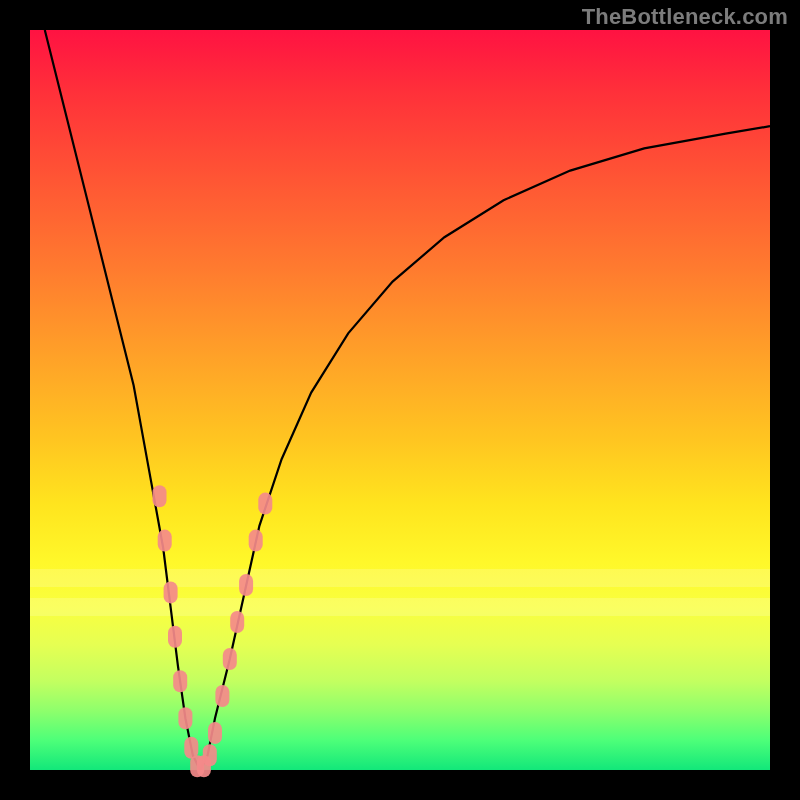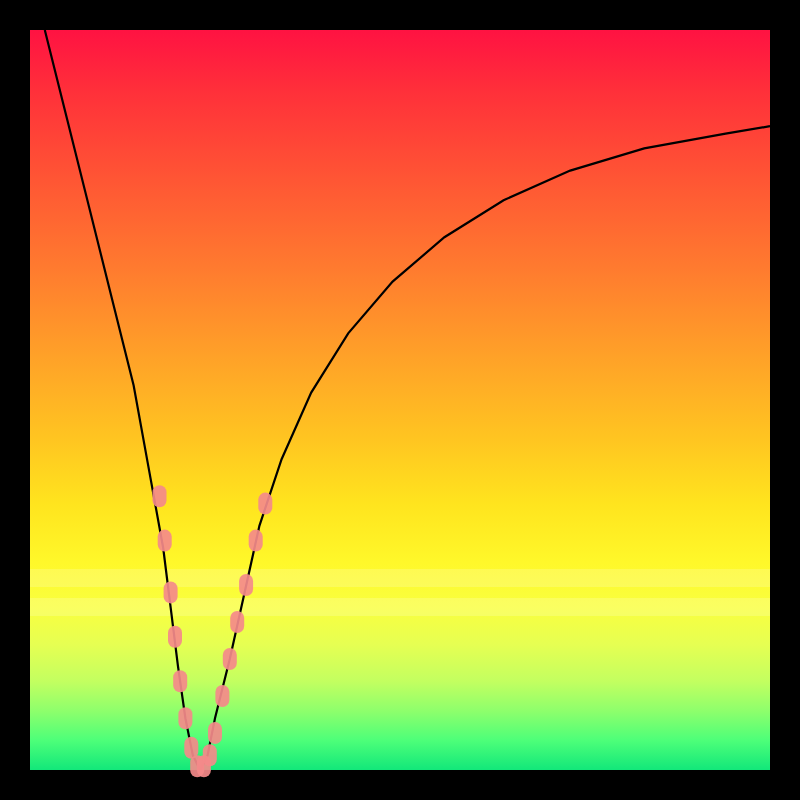--- a/index.html
+++ b/index.html
@@ -65,20 +65,21 @@
     position: absolute;
     left: 0;
     width: 740px;
     background: rgba(255,255,255,0.18);
   }
 </style>
 </head>
 <body>
 
 <div class="frame">
+  <div class="watermark">TheBottleneck.com</div>
   <div class="plot">
     <div class="pale-band" id="band1" style="top: 568.2px; height: 18px;"></div>
     <div class="pale-band" id="band2" style="top: 538.6px; height: 18px;"></div>
     <svg class="curve" viewBox="0 0 740 740">
       <path id="curvePath" fill="none" stroke="#000000" stroke-width="2.2" d="M14.8 0.0 L37.0 88.8 L59.2 177.6 L81.4 266.4 L103.6 355.2 L118.4 436.6 L133.2 518.0 L140.6 577.2 L148.0 636.4 L155.4 688.2 L162.8 725.2 L170.2 740.0 L177.6 725.2 L185.0 688.2 L199.8 629.0 L214.6 562.4 L229.4 495.8 L251.6 429.2 L281.2 362.6 L318.2 303.4 L362.6 251.6 L414.4 207.2 L473.6 170.2 L540.2 140.6 L614.2 118.4 L695.6 103.6 L740.0 96.2"></path>
       <g id="markers">
           <rect x="122.5" y="455.2" width="14" height="22" rx="7" ry="7" fill="#f48a8a" fill-opacity="0.92"></rect>
           <rect x="127.7" y="499.6" width="14" height="22" rx="7" ry="7" fill="#f48a8a" fill-opacity="0.92"></rect>
           <rect x="133.6" y="551.4" width="14" height="22" rx="7" ry="7" fill="#f48a8a" fill-opacity="0.92"></rect>
           <rect x="138.0" y="595.8" width="14" height="22" rx="7" ry="7" fill="#f48a8a" fill-opacity="0.92"></rect>

